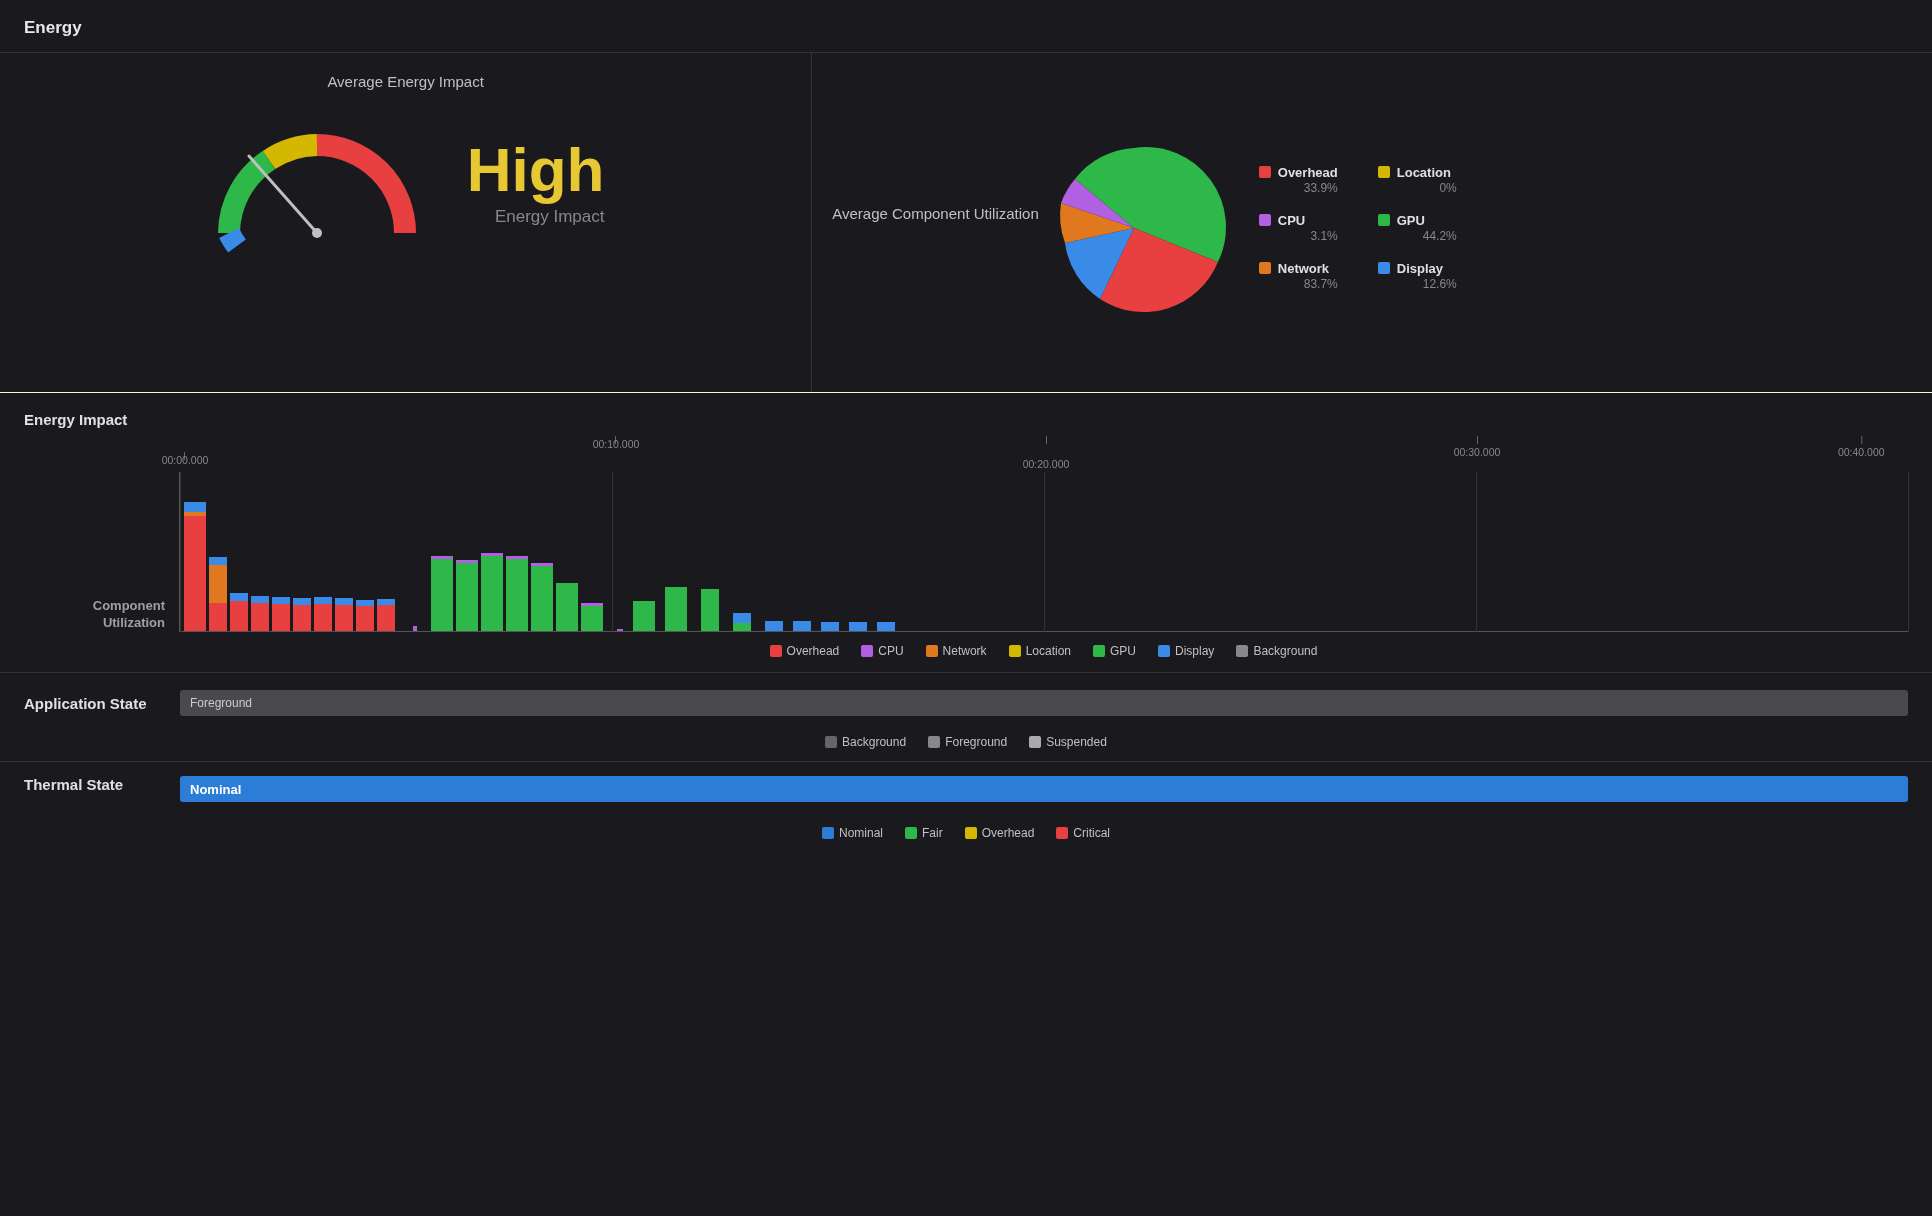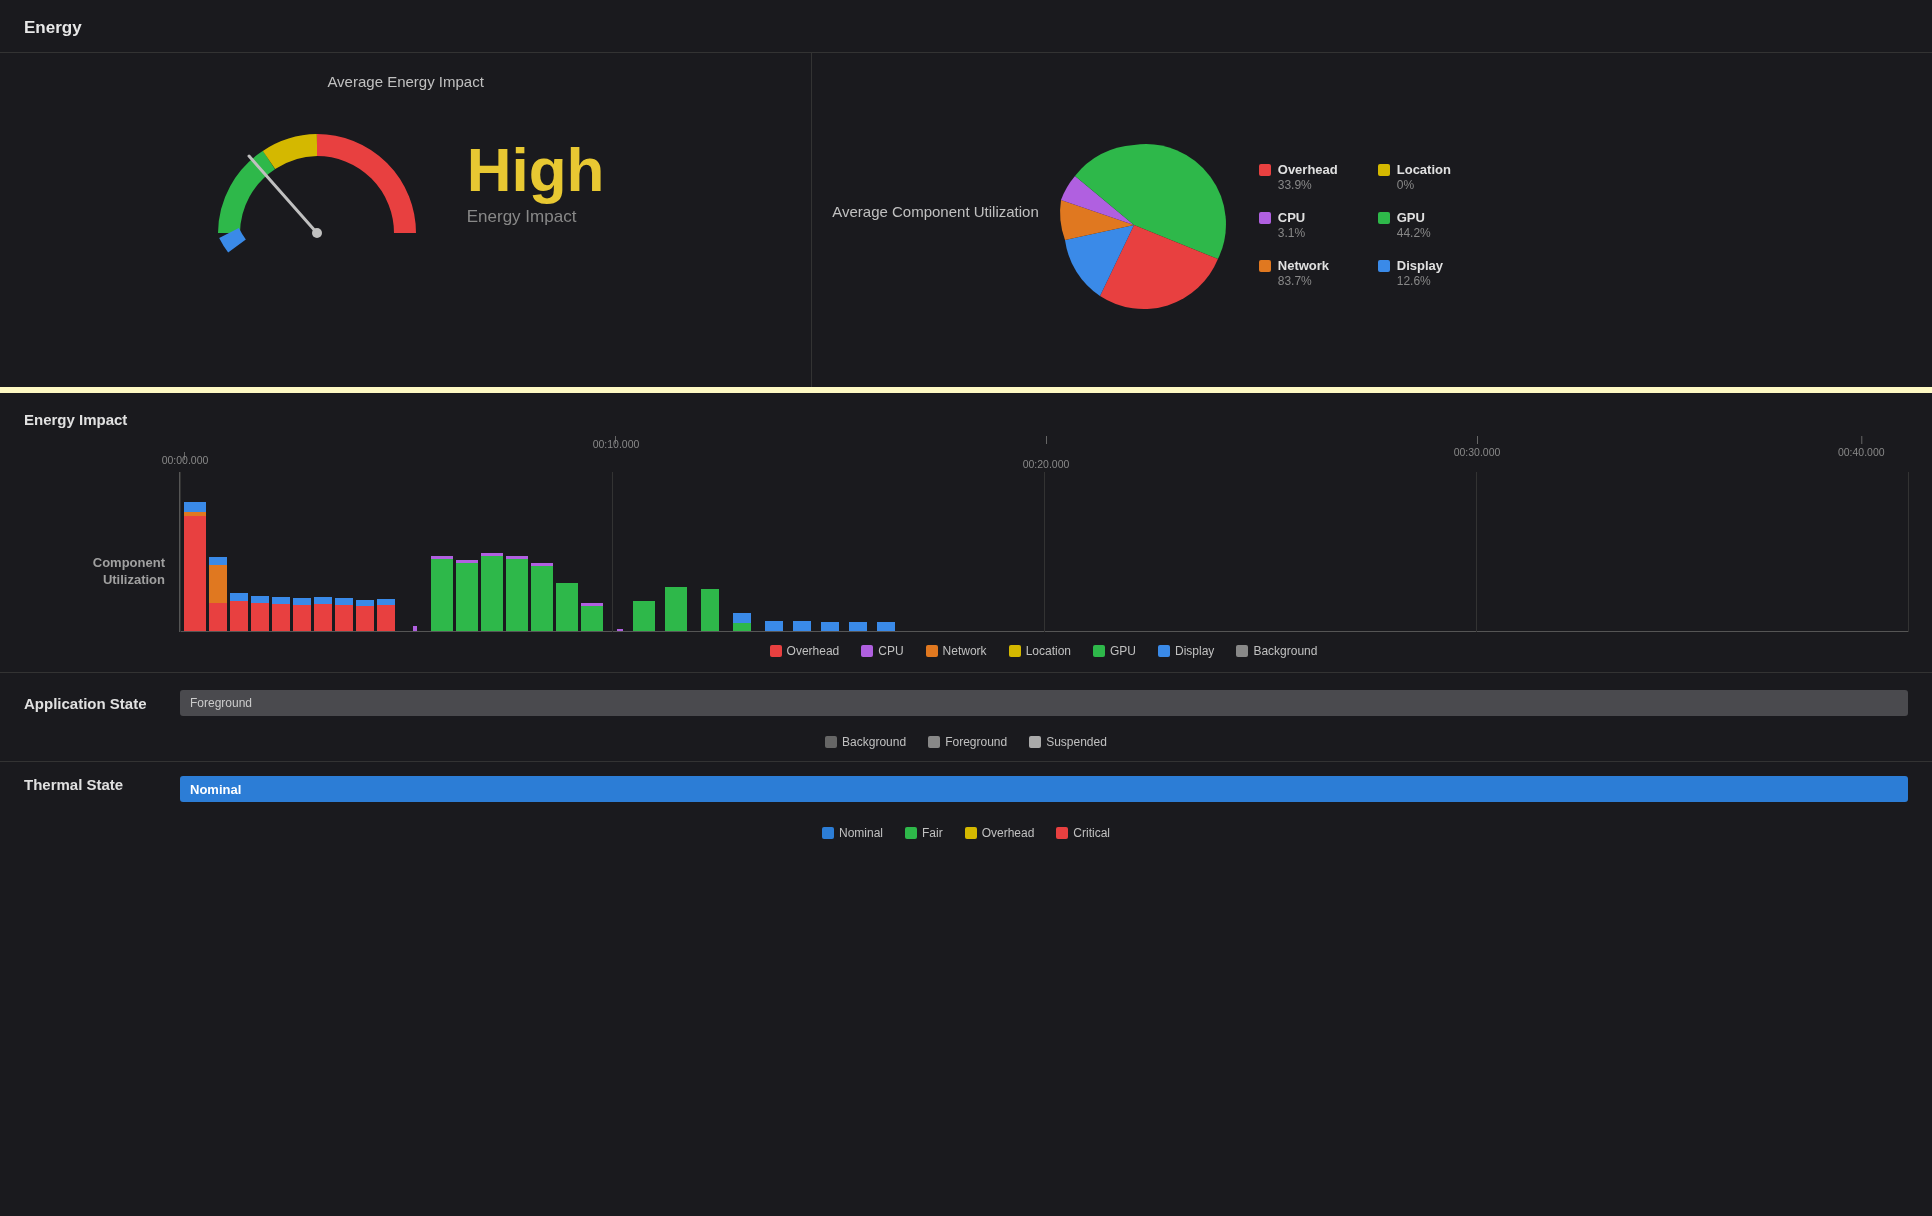--- a/index.html
+++ b/index.html
@@ -16,22 +16,23 @@
       padding: 18px 24px 14px;
       font-size: 17px;
       font-weight: 600;
       color: #e8e8e8;
       border-bottom: 1px solid #333;
     }
 
     
     .top-section {
       display: flex;
-      border-bottom: 6px solid #fef9c3;
+      border-bottom: 1px solid #fef9c3;
       height: 340px;
+      text-align: right;
     }
 
     .avg-energy-panel {
       flex: 1;
       display: flex;
       flex-direction: column;
       align-items: center;
       border-right: 1px solid #333;
       padding: 20px;
     }
@@ -137,21 +138,21 @@
 
     .section-label {
       font-size: 15px;
       font-weight: 600;
       color: #e0e0e0;
       margin-bottom: 8px;
     }
 
     .chart-area {
       display: flex;
-      align-items: center;
+      align-items: flex-end;
       margin-top: 8px;
     }
 
     .chart-y-label {
       width: 155px;
       font-size: 13px;
       color: #a0a0a0;
       font-weight: 600;
       line-height: 1.3;
       padding-top: 40px;

